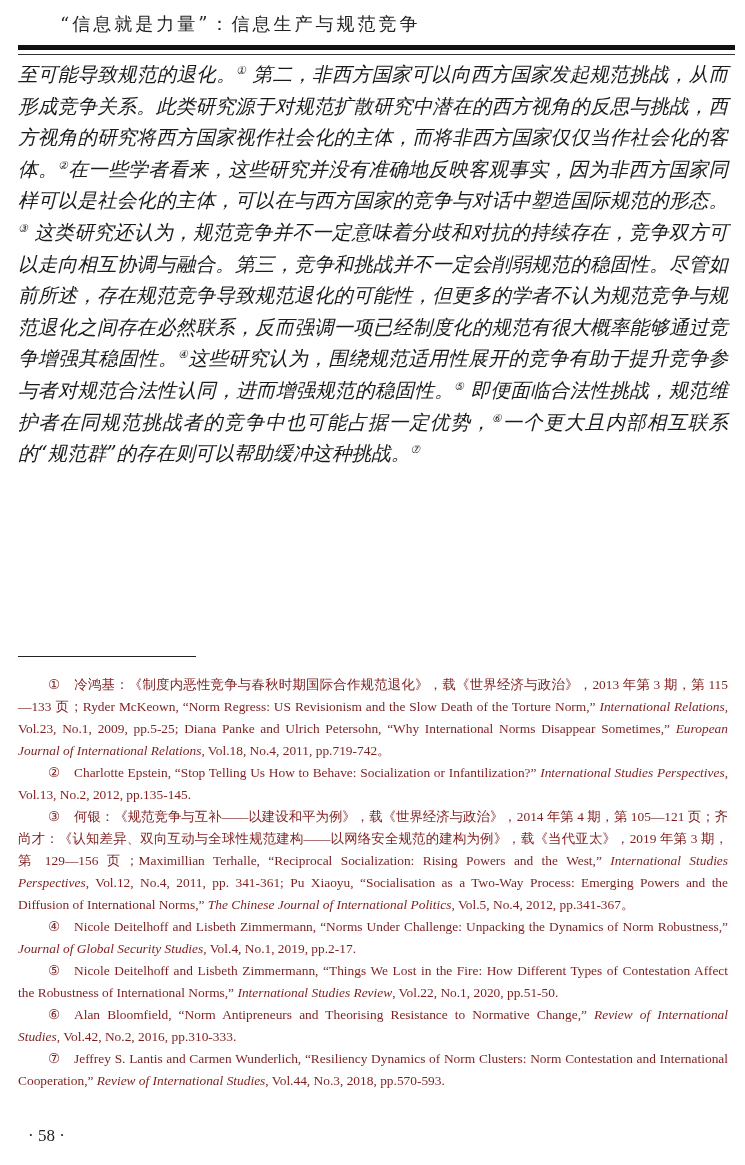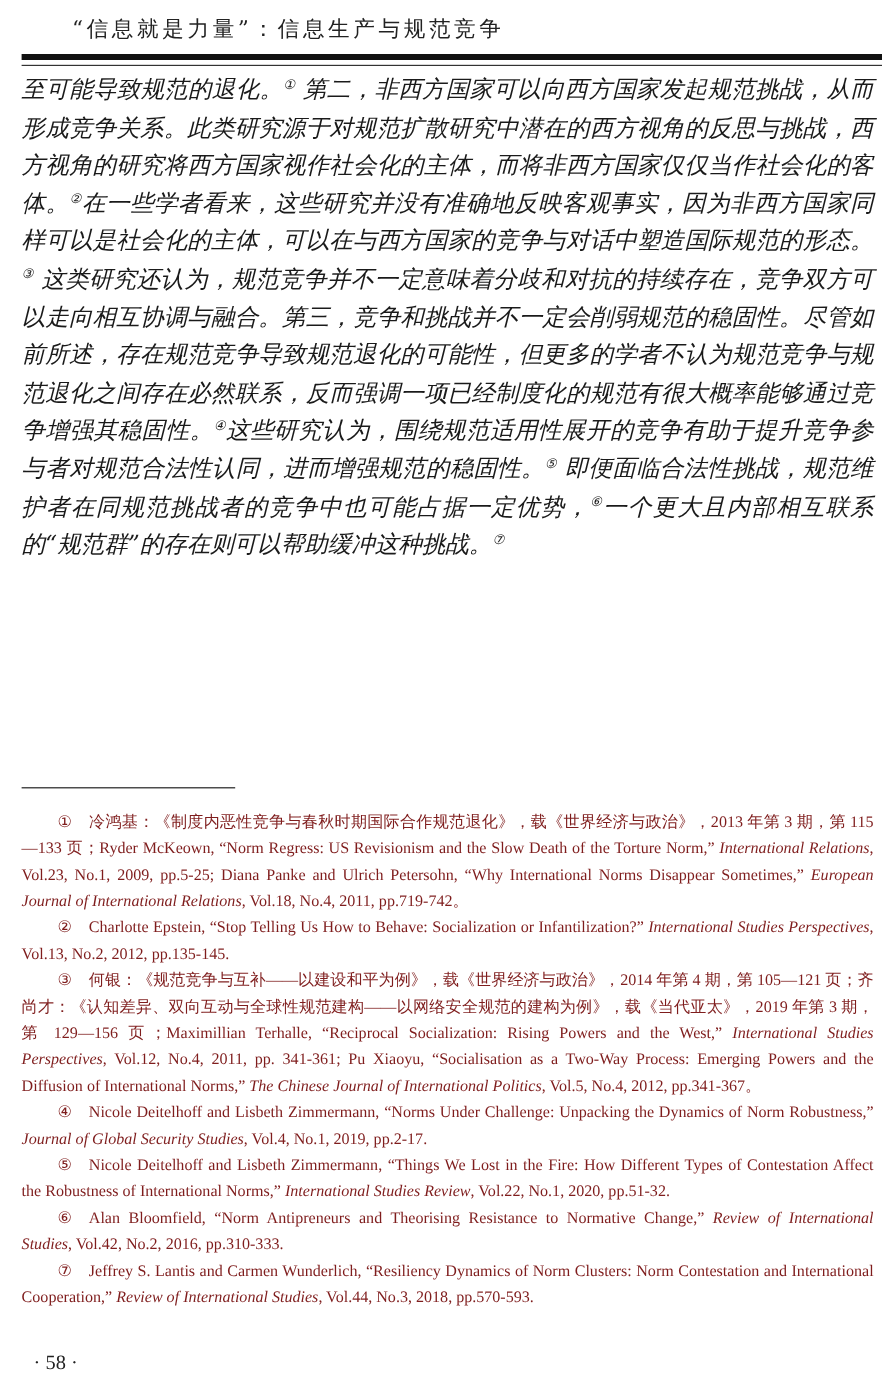--- a/index.html
+++ b/index.html
@@ -43,18 +43,18 @@
     <p><span>至可能导致规范的退化。</span><sup class="fn">①</sup><span> 第二，非西方国家可以向西方国家发起规范挑战，从而形成竞争关系。此类研究源于对规范扩散研究中潜在的西方视角的反思与挑战，西方视角的研究将西方国家视作社会化的主体，而将非西方国家仅仅当作社会化的客体。</span><sup class="fn">②</sup><span>在一些学者看来，这些研究并没有准确地反映客观事实，因为非西方国家同样可以是社会化的主体，可以在与西方国家的竞争与对话中塑造国际规范的形态。</span><sup class="fn">③</sup><span> 这类研究还认为，规范竞争并不一定意味着分歧和对抗的持续存在，竞争双方可以走向相互协调与融合。第三，竞争和挑战并不一定会削弱规范的稳固性。尽管如前所述，存在规范竞争导致规范退化的可能性，但更多的学者不认为规范竞争与规范退化之间存在必然联系，反而强调一项已经制度化的规范有很大概率能够通过竞争增强其稳固性。</span><sup class="fn">④</sup><span>这些研究认为，围绕规范适用性展开的竞争有助于提升竞争参与者对规范合法性认同，进而增强规范的稳固性。</span><sup class="fn">⑤</sup><span> 即便面临合法性挑战，规范维护者在同规范挑战者的竞争中也可能占据一定优势，</span><sup class="fn">⑥</sup><span>一个更大且内部相互联系的“规范群”的存在则可以帮助缓冲这种挑战。</span><sup class="fn">⑦</sup></p>
   </div>
 
 <div class="fn-sep"></div>
 
 <div class="footnotes" id="footnotes">
     <p><span class="num">①</span><span>冷鸿基：《制度内恶性竞争与春秋时期国际合作规范退化》，载《世界经济与政治》，2013 年第 3 期，第 115—133 页；Ryder McKeown, “Norm Regress: US Revisionism and the Slow Death of the Torture Norm,” </span><i>International Relations</i><span>, Vol.23, No.1, 2009, pp.5-25; Diana Panke and Ulrich Petersohn, “Why International Norms Disappear Sometimes,” </span><i>European Journal of International Relations</i><span>, Vol.18, No.4, 2011, pp.719-742。</span></p>
     <p><span class="num">②</span><span>Charlotte Epstein, “Stop Telling Us How to Behave: Socialization or Infantilization?” </span><i>International Studies Perspectives</i><span>, Vol.13, No.2, 2012, pp.135-145.</span></p>
     <p><span class="num">③</span><span>何银：《规范竞争与互补——以建设和平为例》，载《世界经济与政治》，2014 年第 4 期，第 105—121 页；齐尚才：《认知差异、双向互动与全球性规范建构——以网络安全规范的建构为例》，载《当代亚太》，2019 年第 3 期，第 129—156 页；Maximillian Terhalle, “Reciprocal Socialization: Rising Powers and the West,” </span><i>International Studies Perspectives</i><span>, Vol.12, No.4, 2011, pp. 341-361; Pu Xiaoyu, “Socialisation as a Two-Way Process: Emerging Powers and the Diffusion of International Norms,” </span><i>The Chinese Journal of International Politics</i><span>, Vol.5, No.4, 2012, pp.341-367。</span></p>
     <p><span class="num">④</span><span>Nicole Deitelhoff and Lisbeth Zimmermann, “Norms Under Challenge: Unpacking the Dynamics of Norm Robustness,” </span><i>Journal of Global Security Studies</i><span>, Vol.4, No.1, 2019, pp.2-17.</span></p>
-    <p><span class="num">⑤</span><span>Nicole Deitelhoff and Lisbeth Zimmermann, “Things We Lost in the Fire: How Different Types of Contestation Affect the Robustness of International Norms,” </span><i>International Studies Review</i><span>, Vol.22, No.1, 2020, pp.51-32.</span></p>
+    <p><span class="num">⑤</span><span>Nicole Deitelhoff and Lisbeth Zimmermann, “Things We Lost in the Fire: How Different Types of Contestation Affect the Robustness of International Norms,” </span><i>International Studies Review</i><span>, Vol.22, No.1, 2020, pp.51-50.</span></p>
     <p><span class="num">⑥</span><span>Alan Bloomfield, “Norm Antipreneurs and Theorising Resistance to Normative Change,” </span><i>Review of International Studies</i><span>, Vol.42, No.2, 2016, pp.310-333.</span></p>
     <p><span class="num">⑦</span><span>Jeffrey S. Lantis and Carmen Wunderlich, “Resiliency Dynamics of Norm Clusters: Norm Contestation and International Cooperation,” </span><i>Review of International Studies</i><span>, Vol.44, No.3, 2018, pp.570-593.</span></p>
   </div>
 
 <div class="page-num">· 58 ·</div>
 
 </body></html>

